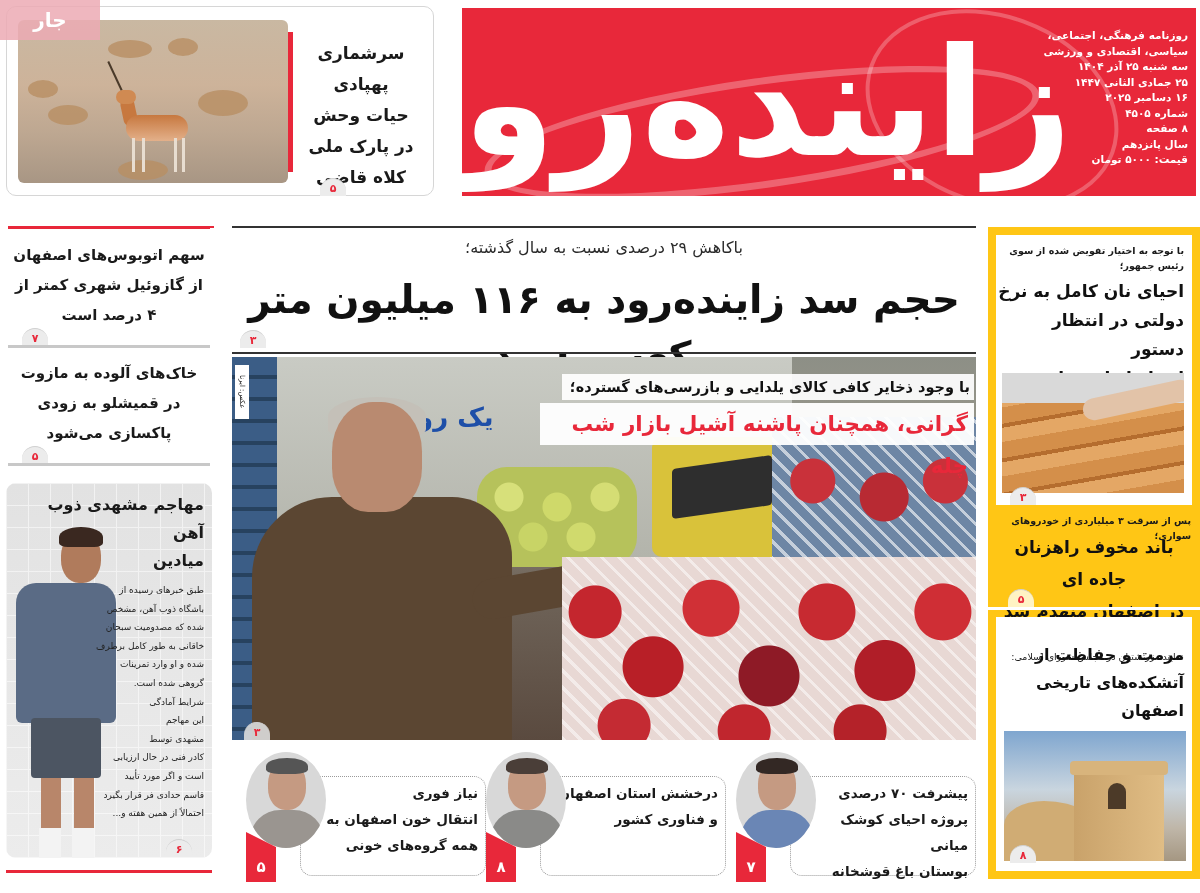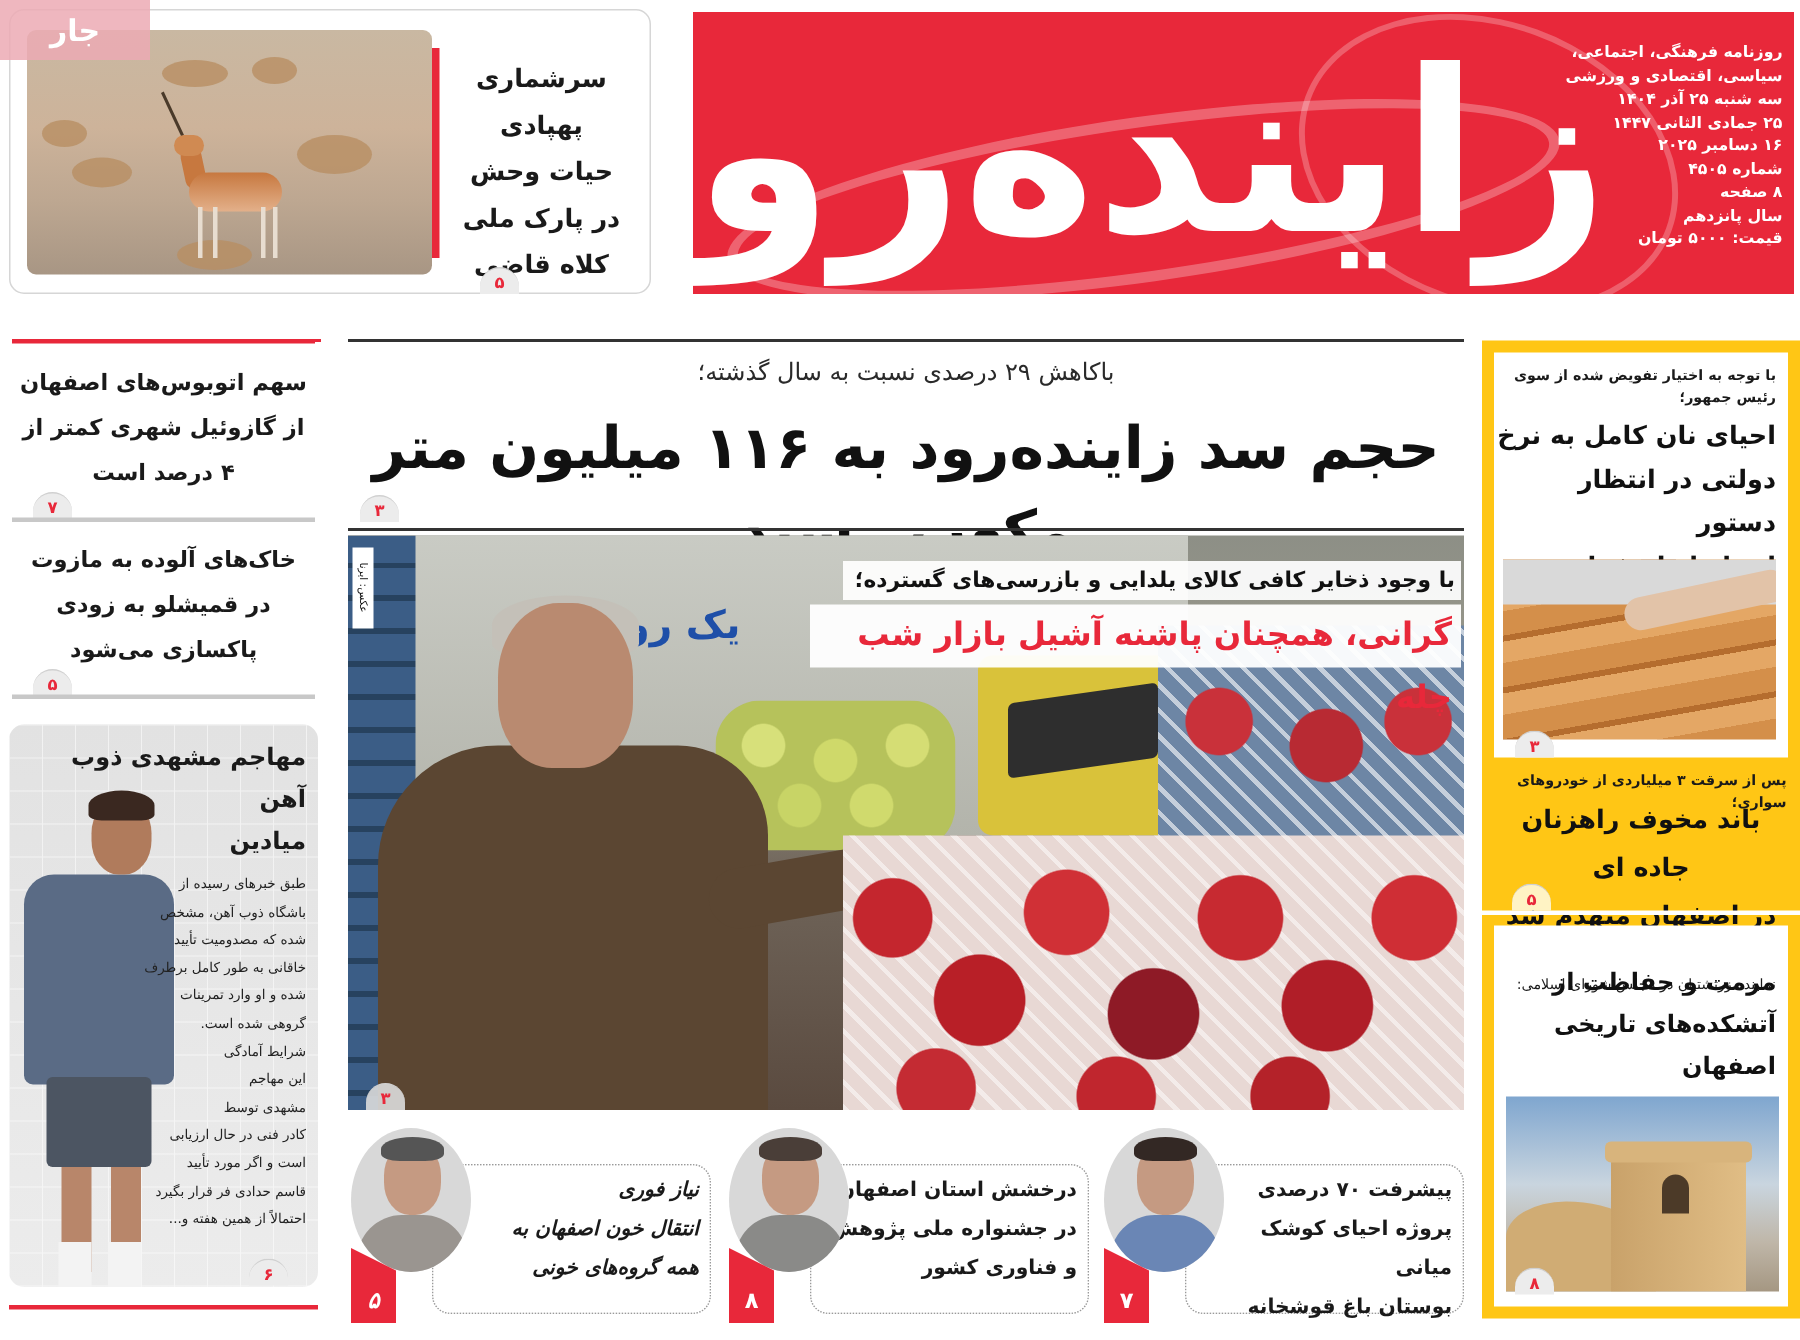--- a/index.html
+++ b/index.html
@@ -197,21 +197,21 @@
     <div class="player-sock" style="left:33px;"></div>
     <div class="player-sock" style="left:66px;"></div>
   </div>
   <div class="player-title">
     <div>مهاجم مشهدی ذوب آهن</div>
     <div>میادین</div>
   </div>
   <div class="player-body">
     <div>طبق خبرهای رسیده از</div>
     <div>باشگاه ذوب آهن، مشخص</div>
-    <div>شده که مصدومیت تأیید</div>
+    <div>شده که مصدومیت سبحان</div>
     <div>خاقانی به طور کامل برطرف</div>
     <div>شده و او وارد تمرینات</div>
     <div>گروهی شده است.</div>
     <div>شرایط آمادگی</div>
     <div>این مهاجم</div>
     <div>مشهدی توسط</div>
     <div>کادر فنی در حال ارزیابی</div>
     <div>است و اگر مورد تأیید</div>
     <div>قاسم حدادی فر قرار بگیرد</div>
     <div>احتمالاً از همین هفته و...</div>
@@ -265,34 +265,33 @@
   </div>
   <div class="red-tab">
       <span>۷</span>
     </div>
 </div>
 
 <div class="card" style="left:484px;">
   <div class="bubble"></div>
   <div class="text">
     <div>درخشش استان اصفهان</div>
-    <div>در جشنواره ملی پژوهش</div>
     <div>و فناوری کشور</div>
   </div>
   <div class="portrait">
     <div class="suit" style="background:#8a8a88;"></div>
       <div class="face"></div>
       <div class="hair" style="background:#4a3e38;"></div>
   </div>
   <div class="red-tab">
       <span>۸</span>
     </div>
 </div>
 
-<div class="card" style="left:232px;font-style:italic;">
+<div class="card" style="left:244px;">
   <div class="bubble"></div>
   <div class="text">
     <div>نیاز فوری</div>
     <div>انتقال خون اصفهان به</div>
     <div>همه گروه‌های خونی</div>
   </div>
   <div class="portrait">
     <div class="suit" style="background:#9a9590;"></div>
       <div class="face"></div>
       <div class="hair" style="background:#555;"></div>

